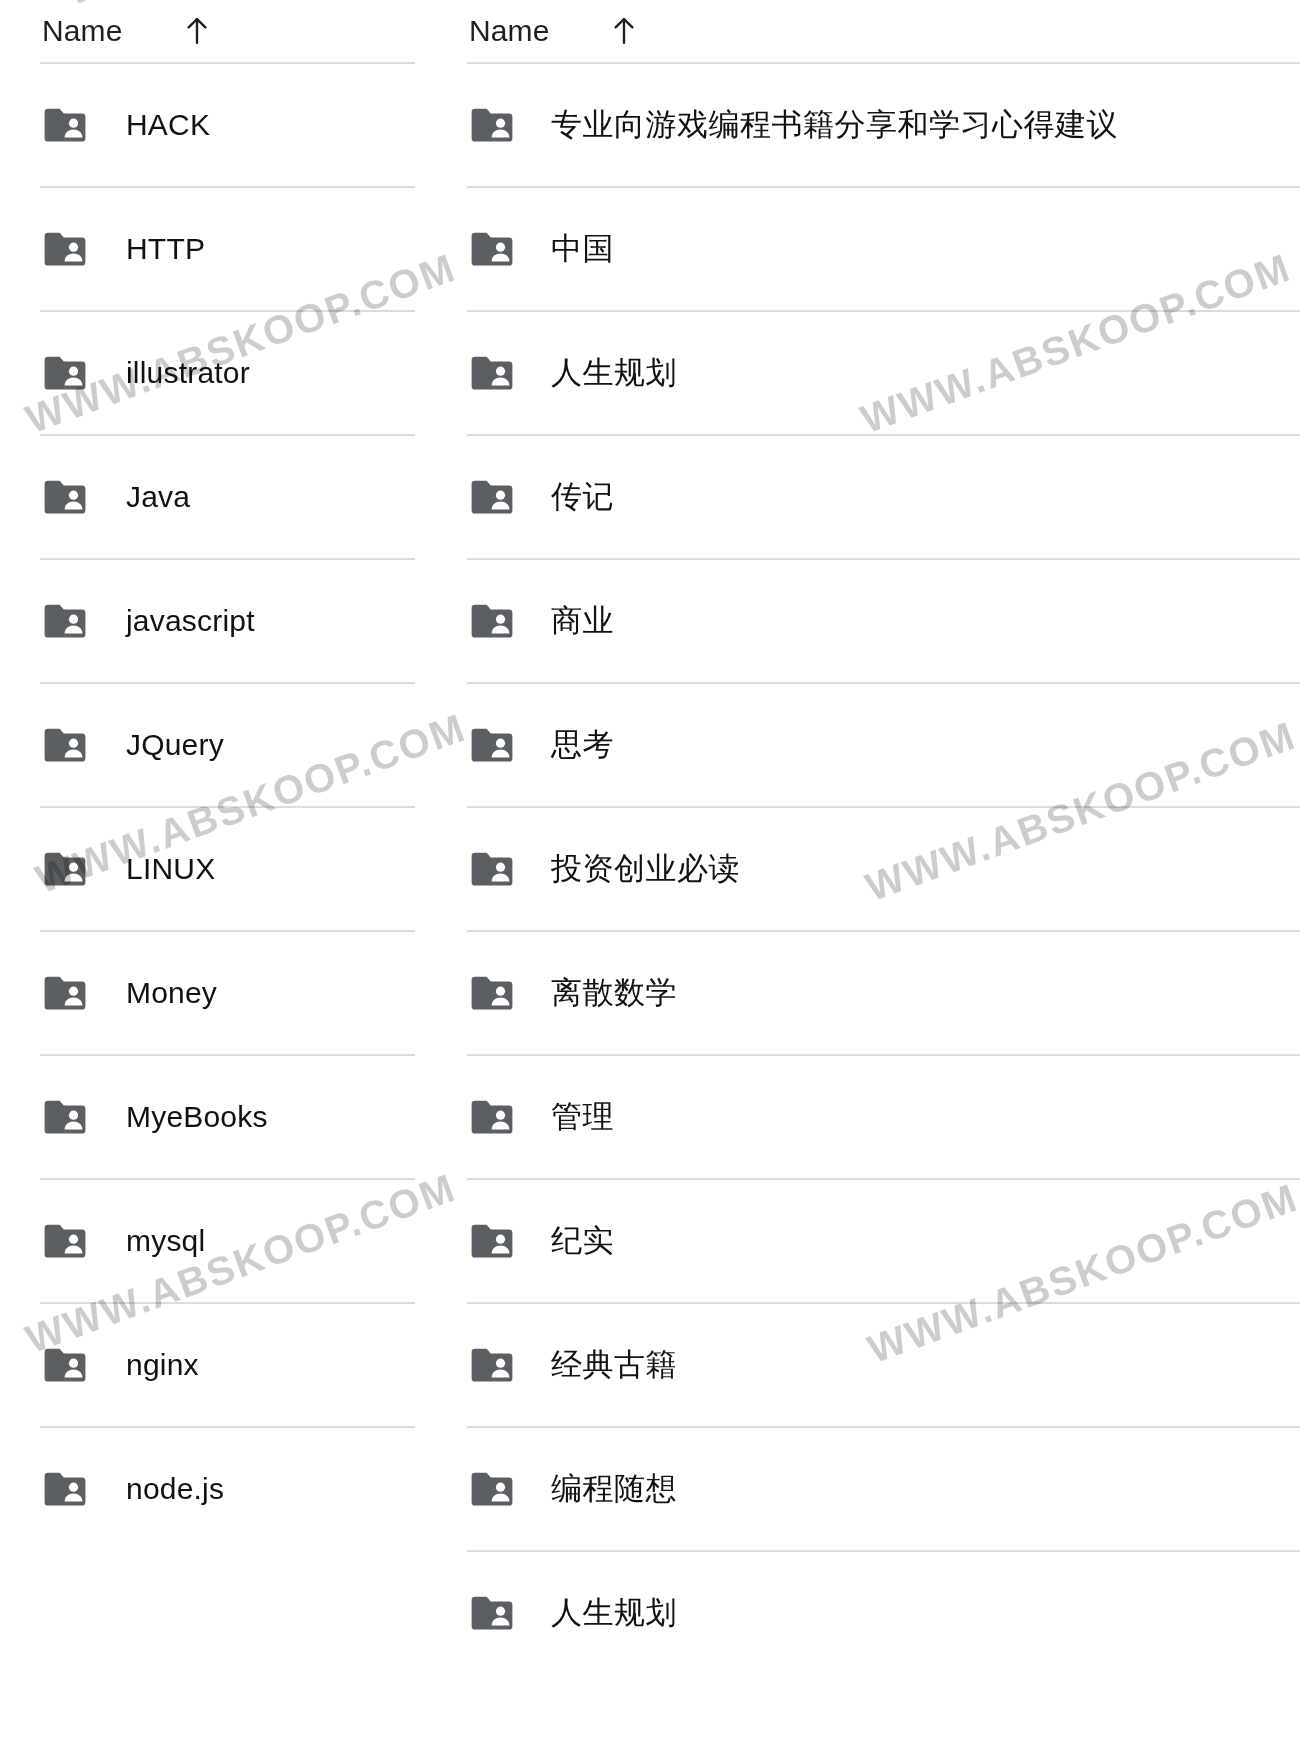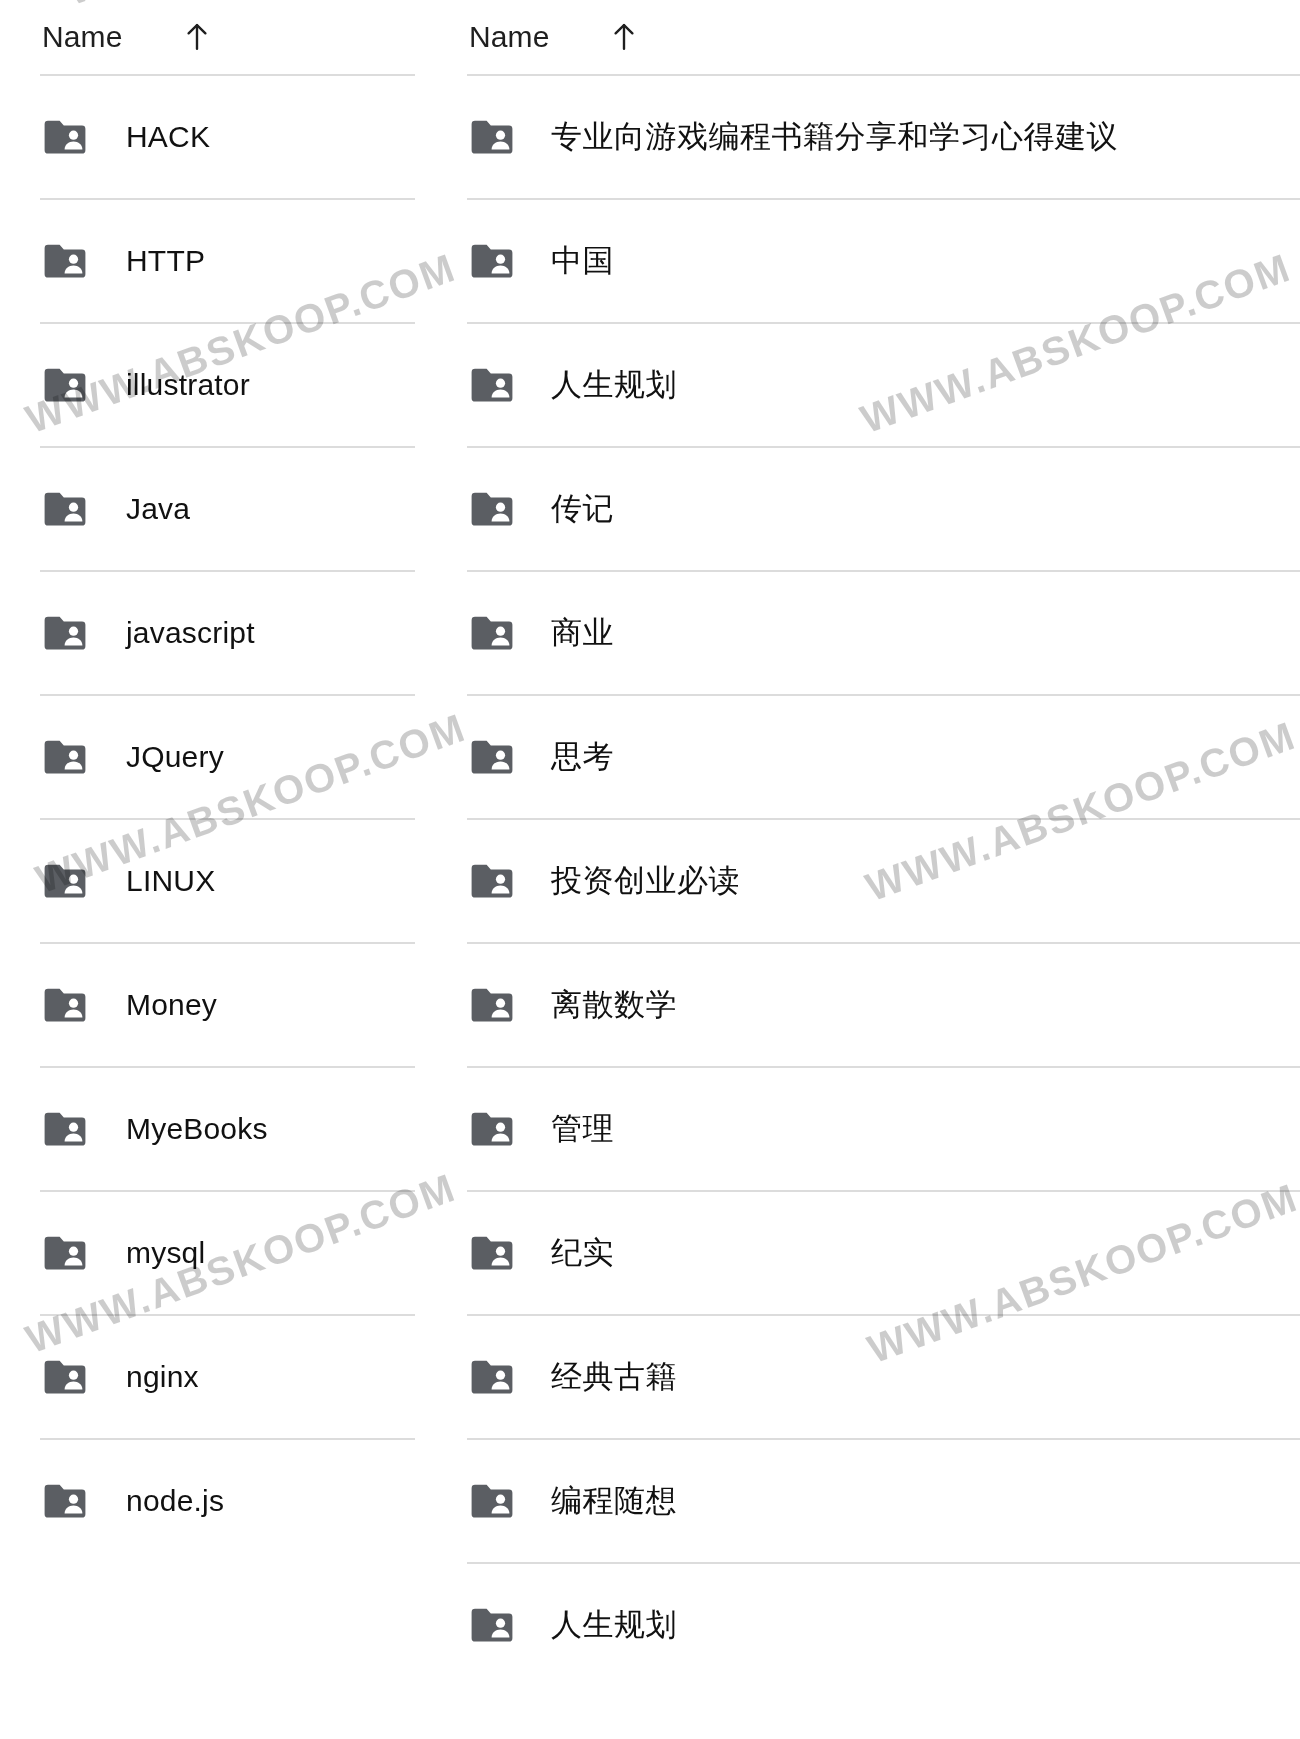--- a/index.html
+++ b/index.html
@@ -31,21 +31,21 @@
     height: 1739px;
     overflow: hidden;
   }
   .column.left  { width: 415px; padding-left: 40px; }
   .column.right { width: 885px; padding-left: 52px; }
 
   
   .col-header {
     display: flex;
     align-items: center;
-    height: 74px;
+    height: 62px;
     padding-left: 2px;
     gap: 60px;
   }
   .col-header .hdr-label {
     font-size: 30px;
     color: #1f1f1f;
     letter-spacing: .1px;
     line-height: 1;
   }
   .sort-arrow {

